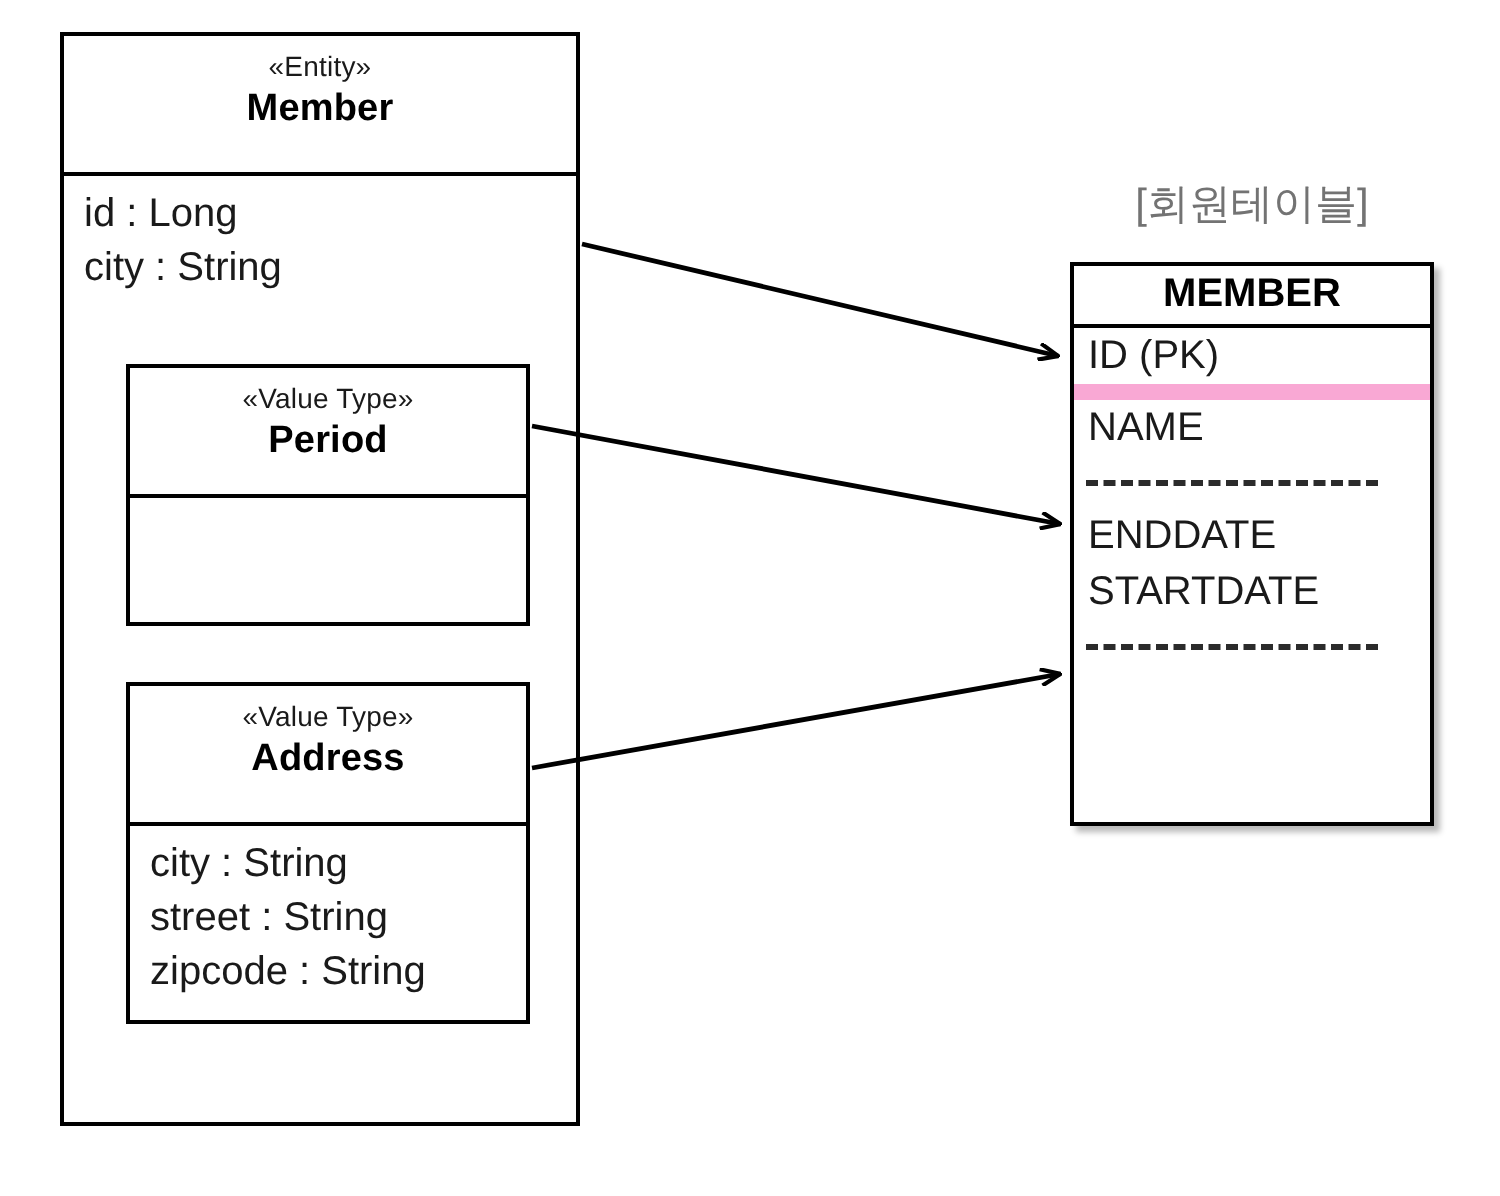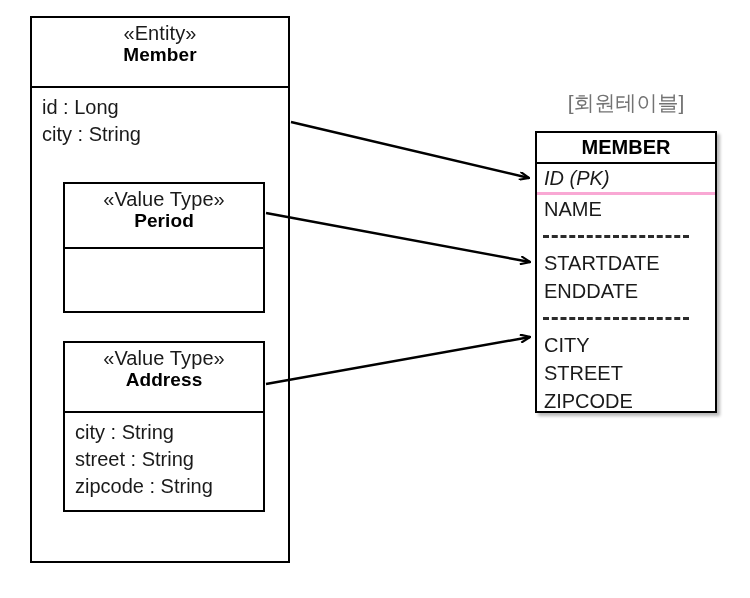--- a/index.html
+++ b/index.html
@@ -28,21 +28,21 @@
     background: #ffffff;
   }
   .uml-header {
     box-sizing: border-box;
     text-align: center;
     padding: 6px 4px 7px 4px;
     border-bottom: 2px solid #000000;
   }
   .stereotype {
     display: block;
-    font-size: 20px;
+    font-size: 14px;
     line-height: 19px;
     color: #1a1a1a;
     letter-spacing: 0.1px;
   }
   .type-name {
     display: block;
     font-size: 19px;
     line-height: 24px;
     font-weight: bold;
     color: #000000;
@@ -115,21 +115,21 @@
     text-align: center;
     font-size: 20px;
     line-height: 29px;
     font-weight: bold;
     border-bottom: 2px solid #000000;
   }
   .tbl-group {
     box-sizing: border-box;
     padding-left: 7px;
   }
-  .tbl-group.ruled { border-bottom: 3px solid #f9a8d4; font-style: italic; }
+  .tbl-group.ruled { border-bottom: 8px solid #f9a8d4; }
   .tbl-col {
     display: block;
     font-size: 20px;
     line-height: 28px;
     color: #1a1a1a;
     white-space: nowrap;
   }
   .tbl-dash {
     height: 26px;
     display: flex;
@@ -199,33 +199,28 @@
 
     <div class="tbl-group">
       <span class="tbl-col">NAME</span>
     </div>
 
     <div class="tbl-dash">
         <span></span>
       </div>
 
     <div class="tbl-group">
+      <span class="tbl-col">ENDDATE</span>
       <span class="tbl-col">STARTDATE</span>
-      <span class="tbl-col">ENDDATE</span>
     </div>
 
     <div class="tbl-dash">
         <span></span>
       </div>
 
-    <div class="tbl-group">
-      <span class="tbl-col">CITY</span>
-      <span class="tbl-col">STREET</span>
-      <span class="tbl-col">ZIPCODE</span>
-    </div>
   </div>
 
   <svg id="arrows" viewBox="0 0 750 598">
     <defs>
       <marker id="arrowhead" markerWidth="11" markerHeight="9" refX="10.2" refY="4.5" orient="auto" markerUnits="userSpaceOnUse">
         <path d="M0.6,0.4 L10.4,4.5 L0.6,8.6" fill="none" stroke="#000000" stroke-width="2.1" stroke-linecap="butt" stroke-linejoin="miter"></path>
       </marker>
     </defs>
 
     <line x1="291" y1="122" x2="529" y2="178" stroke="#000000" stroke-width="2.4" marker-end="url(#arrowhead)"></line>

